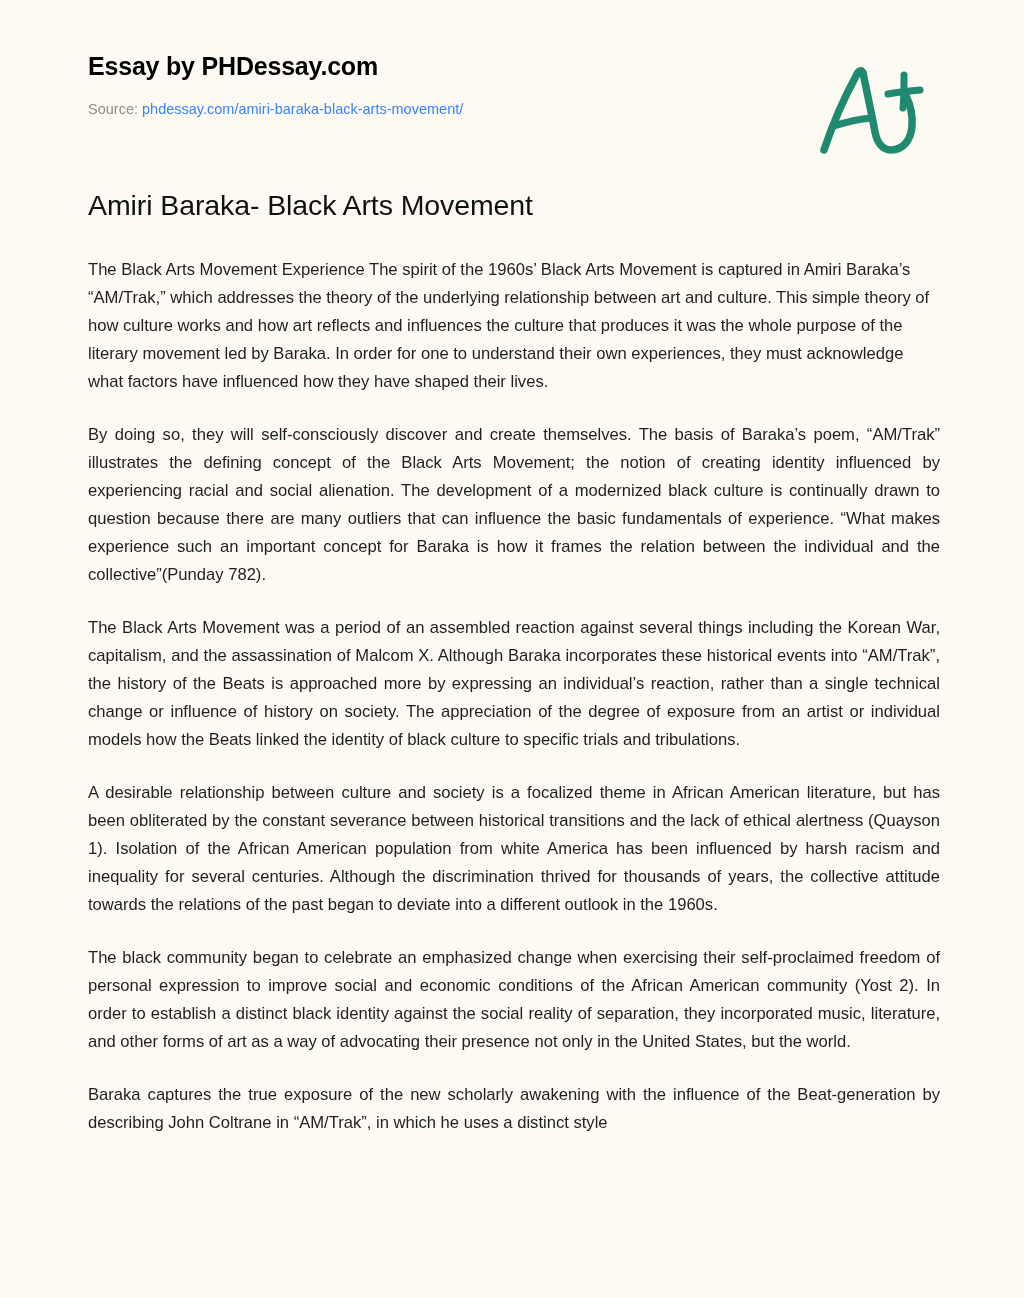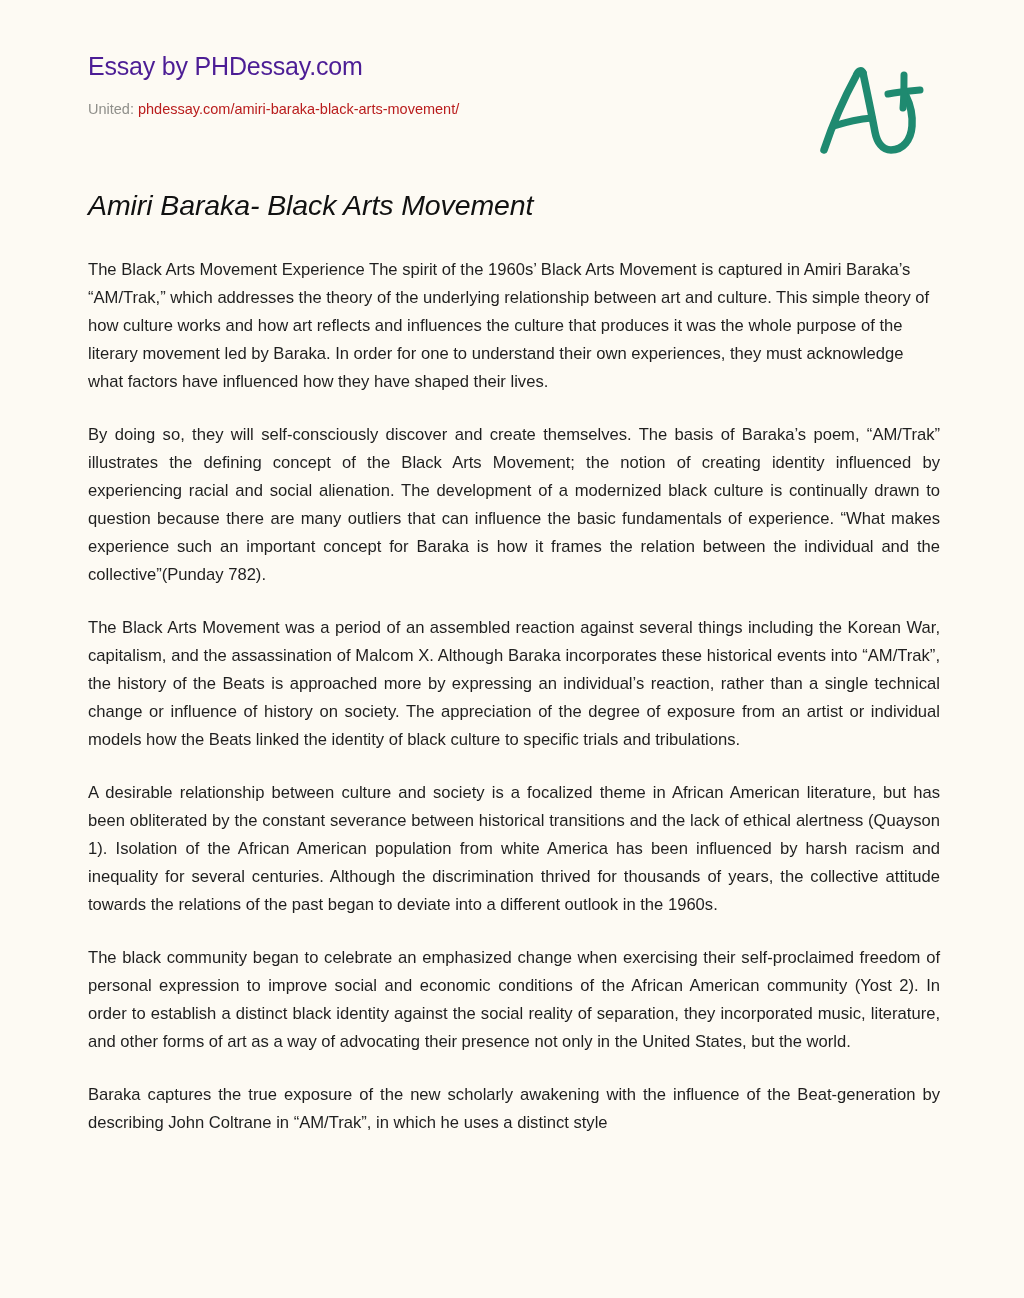--- a/index.html
+++ b/index.html
@@ -33,40 +33,40 @@
     top: 0;
     width: 1024px;
     height: 175px;
   }
 
   .brand-title {
     position: absolute;
     left: 88px;
     top: 52px;
     font-size: 25px;
-    font-weight: normal;
-    color: #4c1d95;
+    font-weight: bold;
+    color: #000000;
     letter-spacing: -0.2px;
     white-space: nowrap;
   }
 
   .source-line {
     position: absolute;
     left: 88px;
     top: 101px;
     font-size: 14.5px;
     white-space: nowrap;
   }
 
   .source-label {
     color: #8f8f8a;
   }
 
   .source-url {
-    color: #b91c1c;
+    color: #3b82f6;
     text-decoration: none;
   }
 
   
   .logo {
     position: absolute;
     left: 812px;
     top: 58px;
     width: 120px;
     height: 100px;
@@ -82,21 +82,20 @@
   .doc-title {
     position: absolute;
     left: 88px;
     top: 188px;
     width: 860px;
     font-size: 28.5px;
     font-weight: 500;
     color: #111111;
     letter-spacing: -0.1px;
     line-height: 1.25;
-    font-style: italic;
   }
 
   
   .body-copy {
     position: absolute;
     left: 88px;
     top: 256px;
     width: 852px;
   }
 
@@ -121,21 +120,21 @@
 </head>
 <body>
 
 <div class="page">
 
   <div class="header">
 
     <div class="brand-title">Essay by PHDessay.com</div>
 
     <div class="source-line">
-      <span class="source-label">United:</span>
+      <span class="source-label">Source:</span>
       <span class="source-url">phdessay.com/amiri-baraka-black-arts-movement/</span>
     </div>
 
     <div class="logo">
       <svg viewBox="0 0 120 100" xmlns="http://www.w3.org/2000/svg">
         <g fill="none" stroke="#1f8a70" stroke-linecap="round" stroke-linejoin="round">
 
           <path d="M12 92 C 20 68, 32 40, 44 18 C 46 13, 49 11, 51 15" stroke-width="7.5"></path>
 
           <path d="M51 15 C 55 34, 60 58, 63 74 C 65 84, 70 92, 79 92

